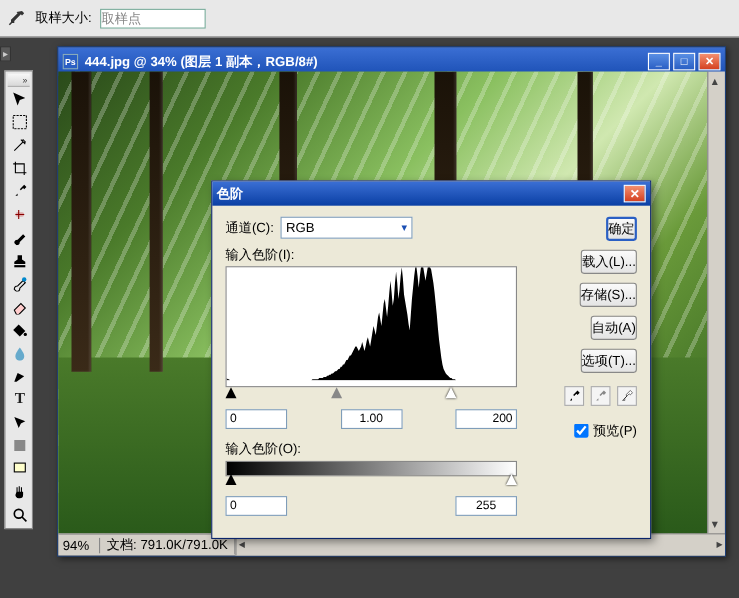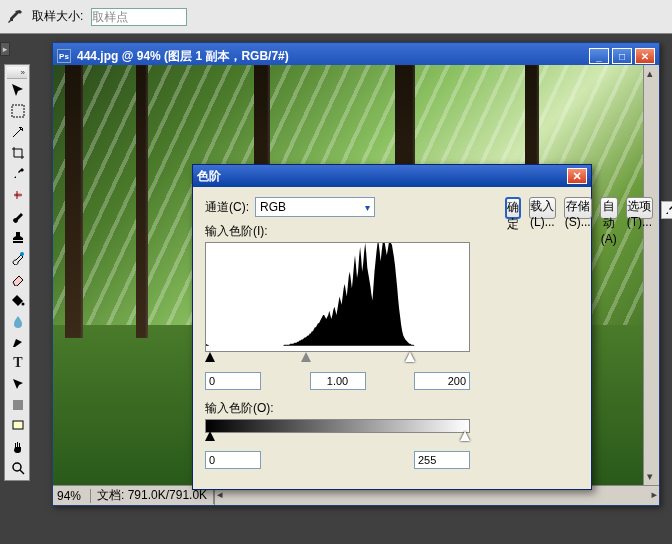--- a/index.html
+++ b/index.html
@@ -49,21 +49,21 @@
 .scroll-h::before{ left:2px; } .scroll-h::after{ content:"▸"; right:2px;}
 .doc-scrollbar-v::before,.doc-scrollbar-v::after{ content:"▴"; position:absolute; left:3px; font-size:11px; color:#444;}
 .doc-scrollbar-v::before{ top:2px;} .doc-scrollbar-v::after{ content:"▾"; bottom:2px;}
 
 
 .dialog { position: absolute; left: 192px; top: 164px; width: 400px; background: #ece9d8; border: 1px solid #0a246a; box-shadow: 3px 3px 8px rgba(0,0,0,.5); }
 .dlg-title { height: 22px; background: linear-gradient(#3b6fd4,#0a3fa4); display:flex; align-items:center; padding:0 4px; color:#fff; font-weight:bold; }
 .dlg-close { margin-left:auto; width:20px; height:16px; background:linear-gradient(#f49070,#d44020); border:1px solid #fff; color:#fff; display:flex; align-items:center; justify-content:center; font-size:11px; font-weight:bold; cursor:pointer;}
 .dlg-body { padding: 10px 12px; display:flex; gap:12px; }
 .dlg-left { flex:1; }
-.dlg-right { width: 74px; display:flex; flex-direction:row; gap:8px; align-items:flex-start; }
+.dlg-right { width: 74px; display:flex; flex-direction:column; gap:8px; align-items:flex-end; }
 .row { display:flex; align-items:center; gap:6px; margin-bottom:6px; }
 .ch-select { width: 120px; height: 20px; border:1px solid #7f9db9; background:#fff; padding:0 4px; display:flex; align-items:center; justify-content:space-between; cursor:pointer; }
 .ch-select .arr { color:#1b4fb4; font-size:10px; }
 .label-input { margin: 6px 0 2px; }
 .histo-box { width:265px; height:110px; border:1px solid #888; background:#fff; position:relative; margin-bottom:2px; }
 .histo { position:absolute; inset:0; }
 .sliders { width:265px; height:12px; position:relative; margin-bottom:6px; }
 .tri { position:absolute; top:-2px; width:0; height:0; border-left:5px solid transparent; border-right:5px solid transparent; }
 .tri.black { border-bottom:10px solid #000; left:0; }
 .tri.gray { border-bottom:10px solid #888; left:96px; }
@@ -199,21 +199,21 @@
       <svg width="14" height="14">
         <circle cx="6" cy="6" r="4" fill="none" stroke="#000" stroke-width="1.5"></circle>
         <path d="M9 9l4 4" stroke="#000" stroke-width="1.5"></path>
       </svg>
     </div>
 </div>
 
 <div class="doc-window">
   <div class="doc-titlebar">
     <span class="doc-icon">Ps</span>
-    <span>444.jpg @ 94% (图层 1 副本，RGB/7#)</span>
+    <span>444.jpg @ 34% (图层 1 副本，RGB/8#)</span>
     <div class="win-btns">
       <div class="win-btn win-min">_</div>
       <div class="win-btn win-max">□</div>
       <div class="win-btn win-close">✕</div>
     </div>
   </div>
   <div class="doc-canvas">
     <div class="ground"></div>
     <div class="trunk t1"></div>
       <div class="trunk t2"></div>
@@ -264,21 +264,21 @@
       </div>
       <div class="label-input">输入色阶(O):</div>
       <div class="grad-bar"></div>
       <div class="out-sliders">
         <div class="tri black"></div>
         <div class="tri white"></div>
       </div>
       <div class="val-row">
         <input value="0" style="">
         <span></span>
-        <input style="text-align: left;" value="255">
+        <input style="text-align: center;" value="255">
       </div>
     </div>
     <div class="dlg-right">
       <button class="btn def">确定</button>
       <button class="btn">载入(L)...</button>
       <button class="btn">存储(S)...</button>
       <button class="btn">自动(A)</button>
       <button class="btn">选项(T)...</button>
       <div class="eyedrops">
         <div class="ed">

